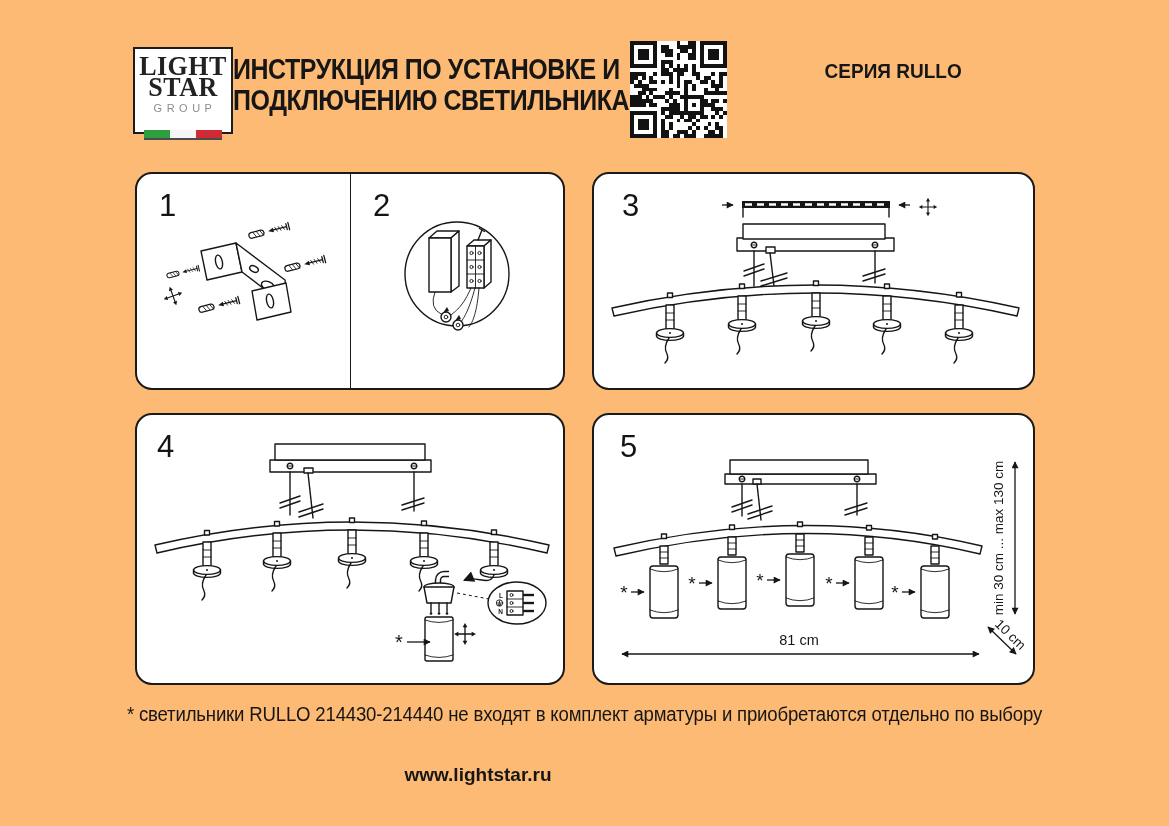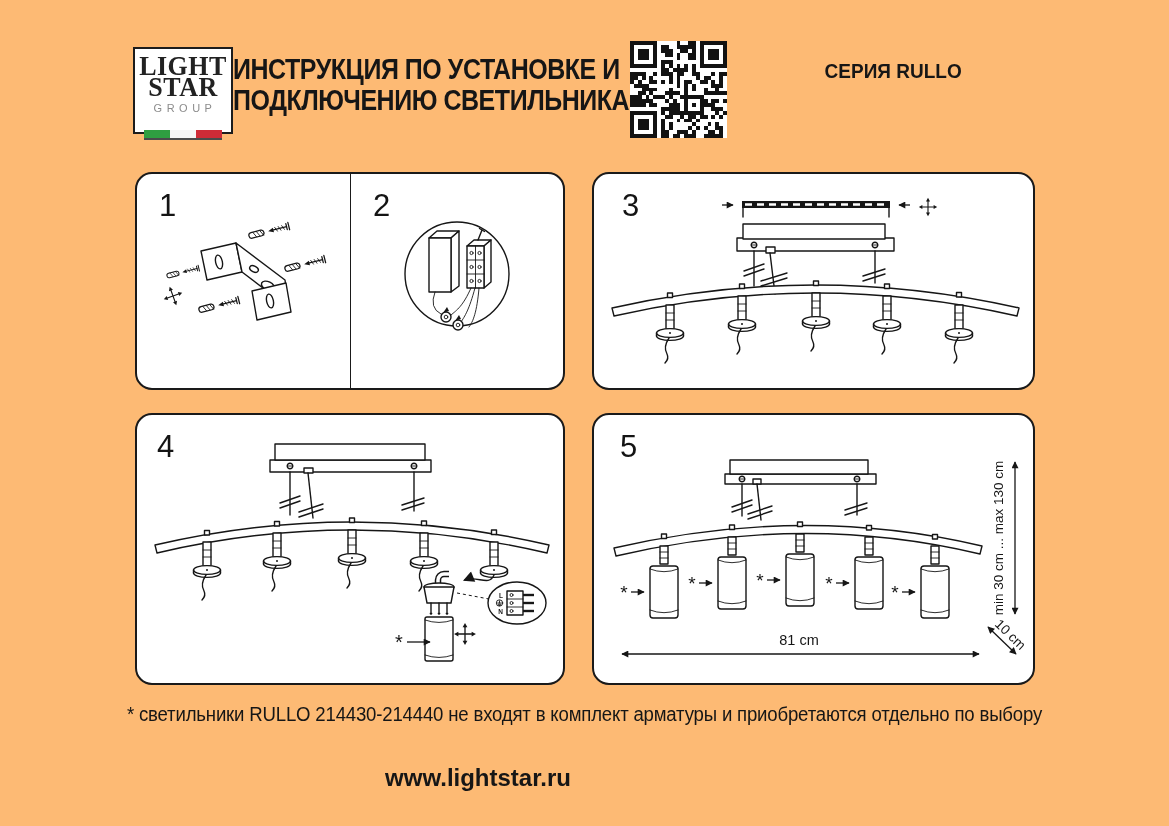--- a/index.html
+++ b/index.html
@@ -39,21 +39,21 @@
   .ln{stroke:#161616;fill:none;stroke-width:1.4;stroke-linecap:round;stroke-linejoin:round;}
   .thin{stroke:#161616;fill:none;stroke-width:.9;stroke-linecap:round;}
   .fw{fill:#ffffff;stroke:#161616;stroke-width:1.4;stroke-linejoin:round;}
   .fb{fill:#161616;stroke:none;}
   .dim{stroke:#161616;fill:none;stroke-width:1.3;}
   svg text{font-family:"Liberation Sans",sans-serif;fill:#161616;}
 
   
   .footnote{position:absolute;left:0;top:703px;width:1169px;text-align:center;font-size:20px;
             letter-spacing:-.2px;transform:scaleX(.93);transform-origin:center;}
-  .website{position:absolute;left:0;top:764px;width:956px;text-align:center;font-size:24px;font-weight:700;}
+  .website{position:absolute;left:0;top:764px;width:956px;text-align:center;font-size:19px;font-weight:700;}
 </style>
 </head>
 <body>
 
 <div class="page">
 
   <svg width="0" height="0" style="position:absolute" aria-hidden="true">
     <defs>
       <marker id="ah" viewBox="0 0 10 10" refX="9" refY="5" markerWidth="9" markerHeight="7" orient="auto-start-reverse" markerUnits="userSpaceOnUse">
         <path d="M0,0 L10,5 L0,10 z" fill="#161616"></path>

